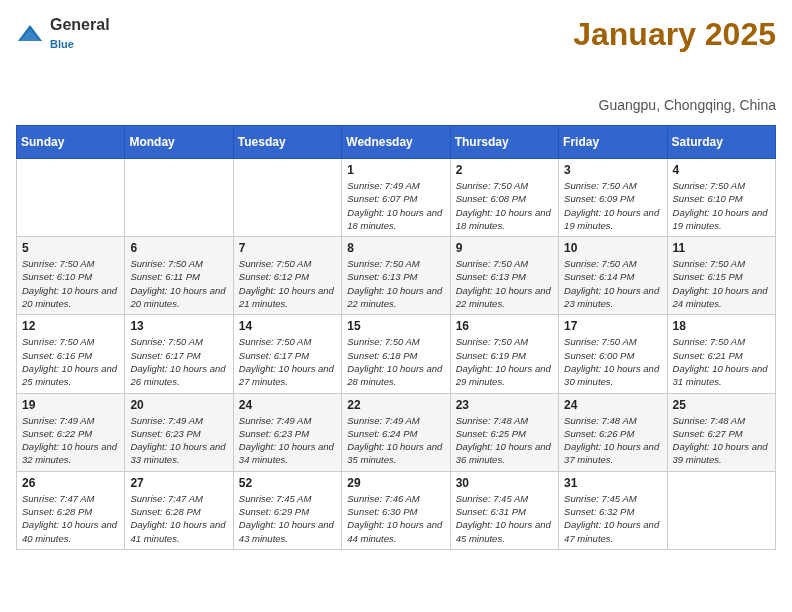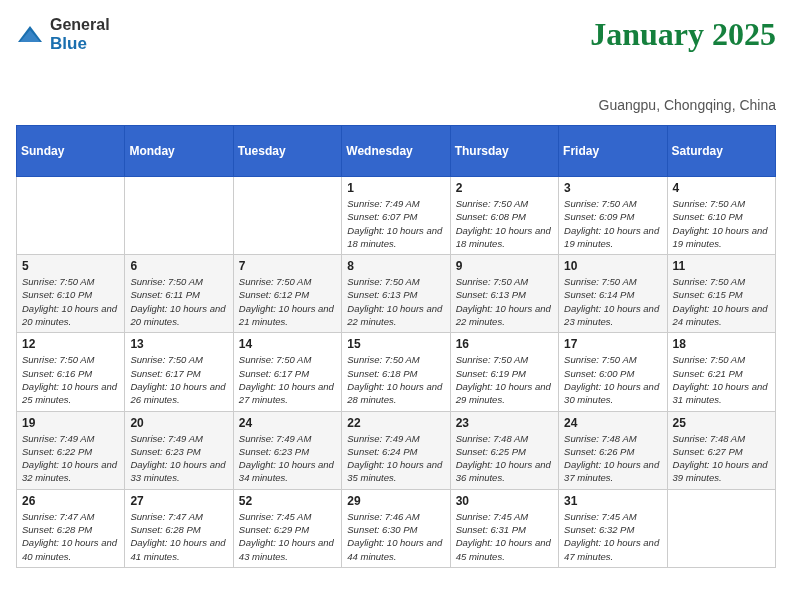--- a/index.html
+++ b/index.html
@@ -24,39 +24,38 @@
     .logo-icon {
       width: 28px;
       height: 22px;
     }
     .title-block {
       text-align: right;
     }
     .calendar-title {
       font-size: 32px;
       font-weight: bold;
-      color: #15803d;
-      font-family: Liberation Serif, serif;
+      color: #a16207;
     }
     .calendar-subtitle {
       font-size: 14px;
       color: #555;
       margin-top: 44px;
     }
     .calendar {
       width: 100%;
       border-collapse: collapse;
       border: 1px solid #ccc;
     }
     .calendar th {
       background-color: #3366cc;
       color: #fff;
       font-size: 12px;
       font-weight: bold;
-      padding: 18px 4px;
+      padding: 9px 4px;
       text-align: left;
       border: 1px solid #2255bb;
     }
     .calendar td {
       vertical-align: top;
       padding: 4px 5px;
       border: 1px solid #ccc;
       font-size: 10px;
       color: #333;
       background: #fff;
@@ -83,21 +82,21 @@
 <body>
 
 <div class="header">
   <div class="logo">
     <svg class="logo-icon" viewBox="0 0 28 22" xmlns="http://www.w3.org/2000/svg">
       <polygon points="14,2 26,18 2,18" fill="#1a6faf"></polygon>
       <polygon points="14,6 24,18 4,18" fill="#5599dd" opacity="0.5"></polygon>
     </svg>
     <div>
       <span style="font-size:16px;font-weight:bold;color:#333;">General</span><br>
-      <span style="font-size:17px;font-weight:bold;color:#1a6faf;text-align:center;">Blue</span>
+      <span style="font-size:11px;font-weight:bold;color:#1a6faf;text-align:center;">Blue</span>
     </div>
   </div>
   <div class="title-block">
     <div class="calendar-title">January 2025</div>
     <div class="calendar-subtitle">Guangpu, Chongqing, China</div>
   </div>
 </div>
 
 <table class="calendar">
   <thead>

